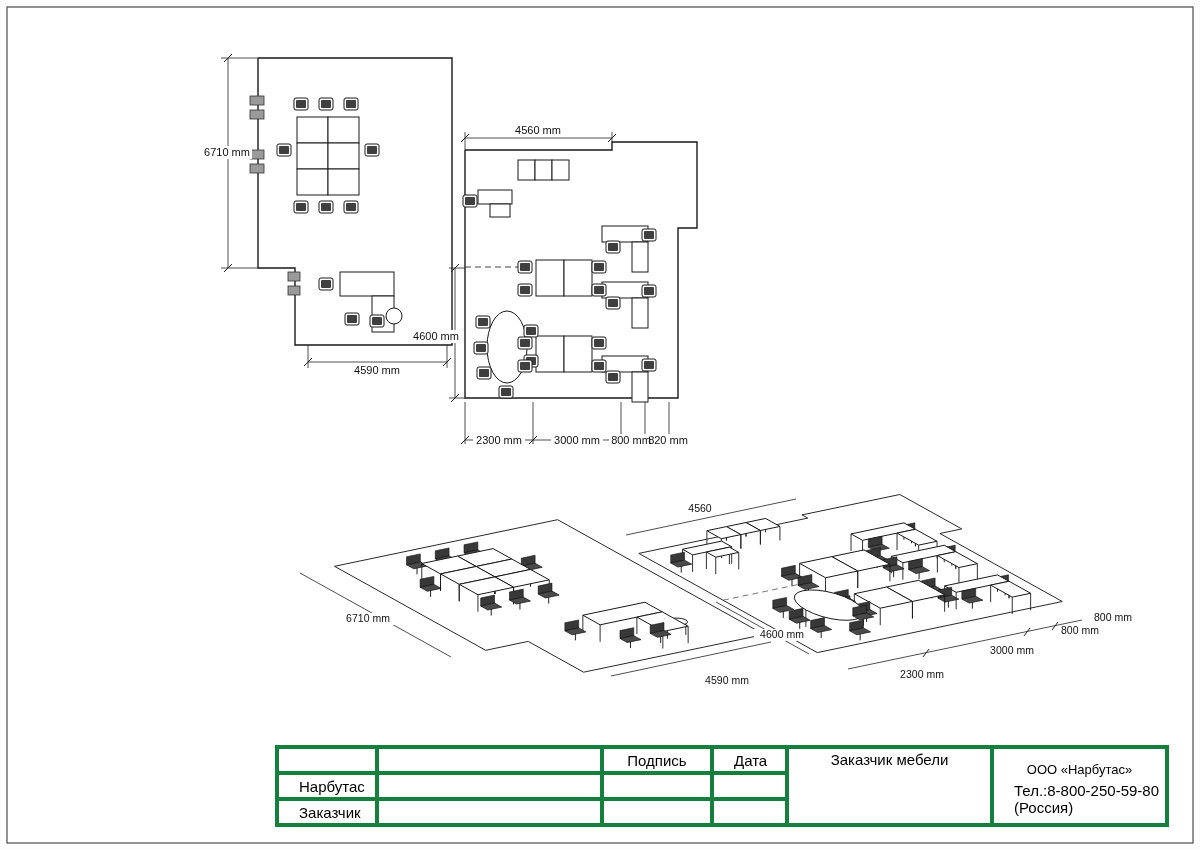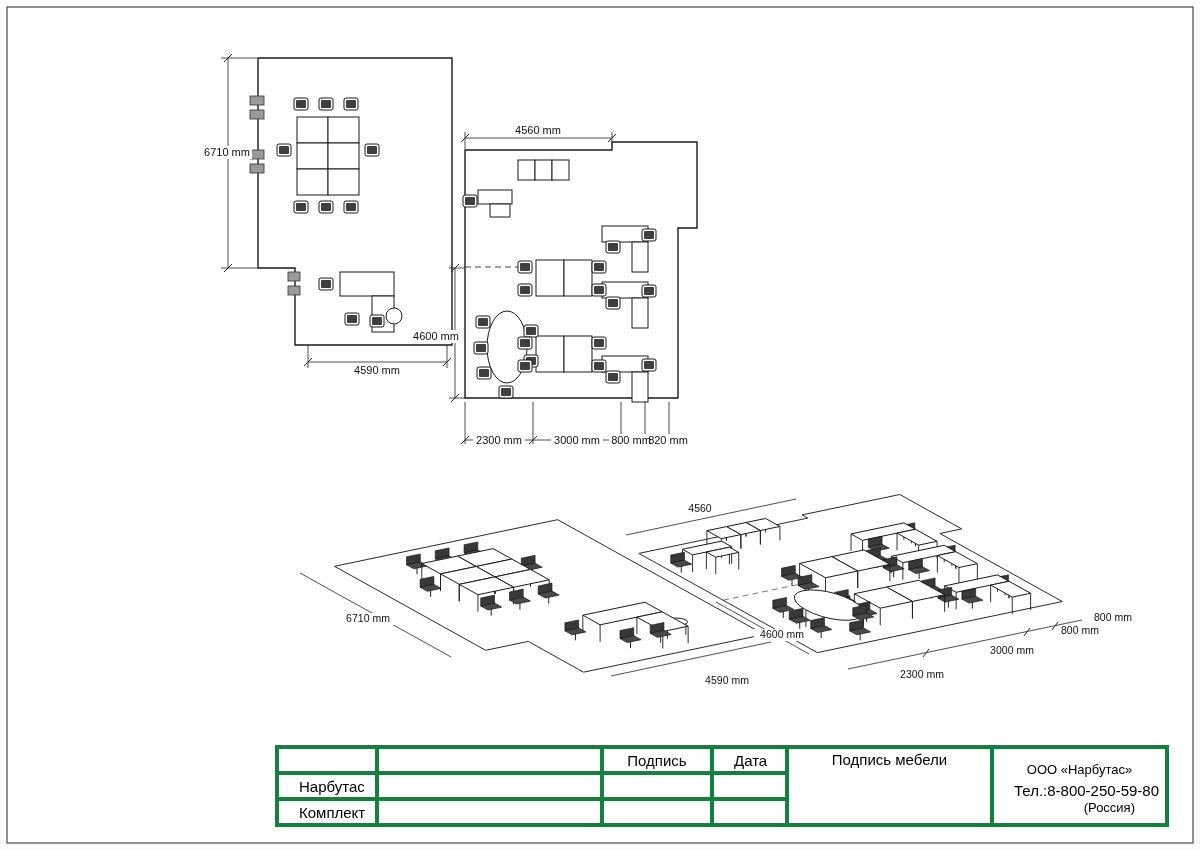--- a/index.html
+++ b/index.html
@@ -14,21 +14,21 @@
     position:absolute;left:275px;top:745px;width:890px;
     border-collapse:collapse;table-layout:fixed;background:#fff;
     font:15px "Liberation Sans",sans-serif;
   }
   table.titleblock td{border:4px solid #15803d;height:22px;padding:0 20px;overflow:hidden;white-space:nowrap}
   table.titleblock td.center{text-align:center}
   table.titleblock td.top{vertical-align:top;padding-top:2px}
   td.company-cell{text-align:center;padding:2px 4px}
   .company-name{font-size:13px;line-height:22px}
   .company-phone{font-size:15px;line-height:20px}
-  .company-country{font-size:13px;text-align:right;padding-right:10px;line-height:13px}
+  .company-country{font-size:15px;text-align:left;padding-right:10px;line-height:13px}
 </style>
 </head>
 <body>
 
 <svg id="sheet-svg" width="1200" height="850">
   <rect x="7" y="7" width="1186" height="836" fill="#ffffff" stroke="#4a4a4a" stroke-width="1.2"></rect>
 
   <g id="plan-g">
       <polyline points="258,58 452,58 452,268" fill="none" stroke="#1a1a1a" stroke-width="1.4"></polyline>
       <polyline points="258,58 258,268 295,268 295,345 452,345 452,268" fill="none" stroke="#1a1a1a" stroke-width="1.4"></polyline>
@@ -439,33 +439,33 @@
     <col style="width:75px">
       <col style="width:205px">
       <col style="width:175px">
   </colgroup>
   <tbody>
       <tr>
     <td></td>
     <td></td>
     <td class="center">Подпись</td>
     <td class="center">Дата</td>
-    <td class="center top" rowspan="3">Подпись мебели</td>
+    <td class="center top" rowspan="3">Заказчик мебели</td>
     <td class="company-cell" rowspan="3">
       <div class="company-name">ООО «Нарбутас»</div>
       <div class="company-phone">Тел.:8-800-250-59-80</div>
       <div class="company-country">(Россия)</div>
     </td>
   </tr>
   <tr>
     <td>Нарбутас</td>
     <td></td>
     <td></td>
     <td></td>
   </tr>
   <tr>
-    <td>Комплект</td>
+    <td>Заказчик</td>
     <td></td>
     <td></td>
     <td></td>
   </tr>
 </tbody>
   </table>
 
 </body></html>

